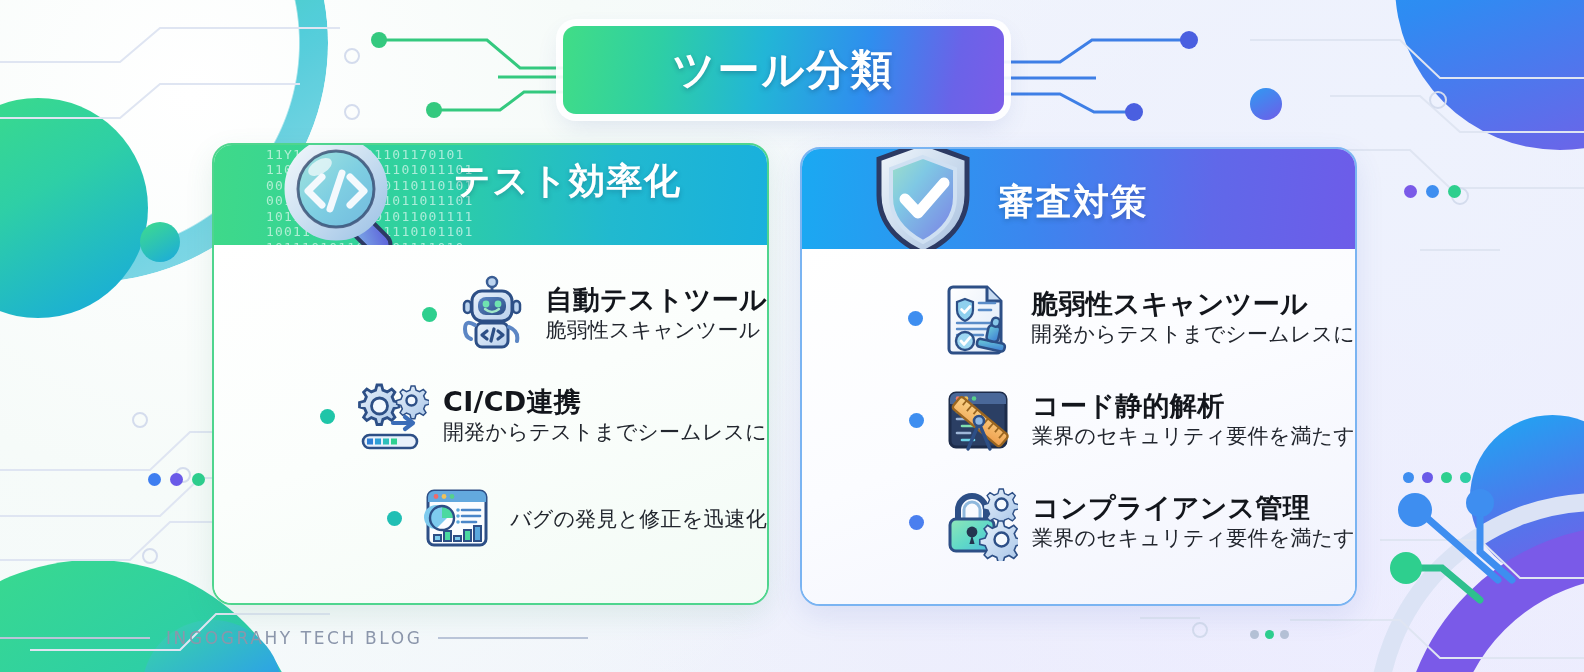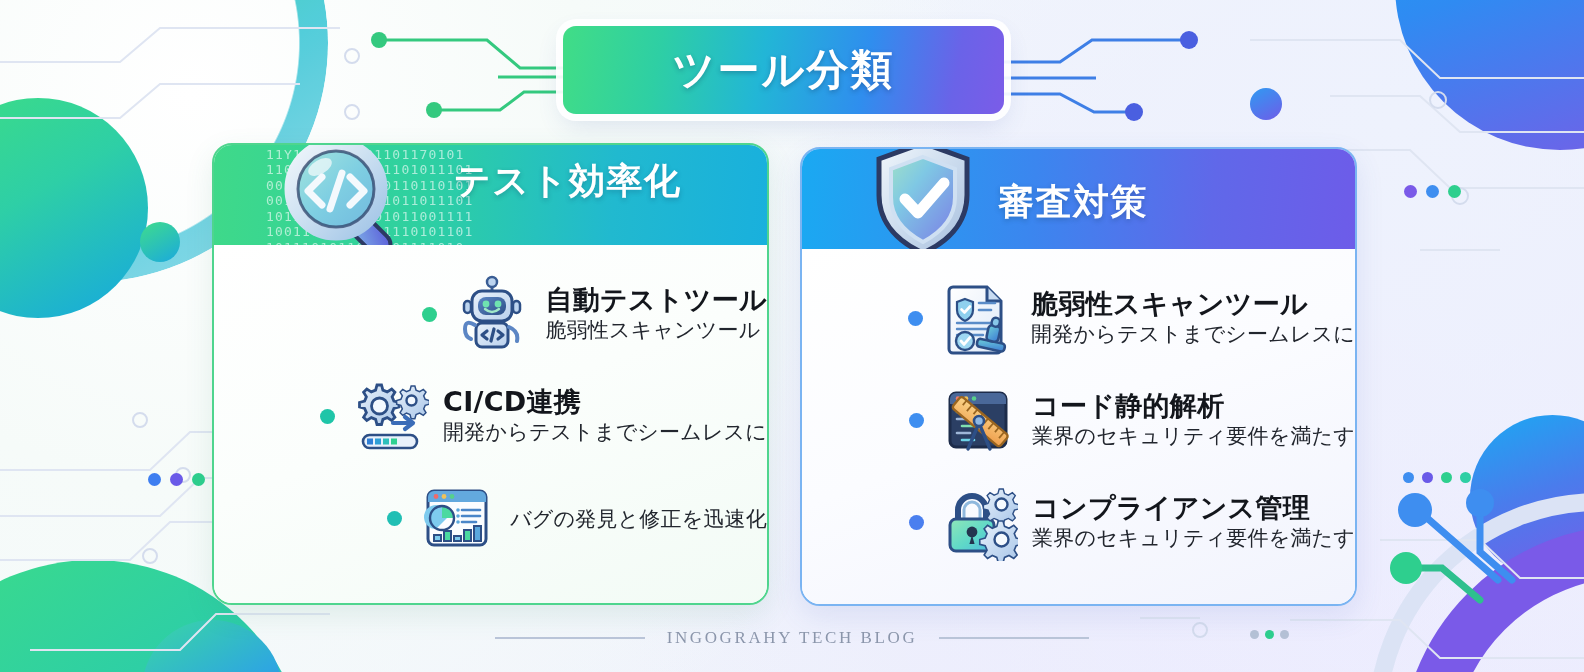--- a/index.html
+++ b/index.html
@@ -111,21 +111,21 @@
   #card-right .card-body{background:linear-gradient(160deg,#ffffff 0%,#fbfcff 45%,#f1f3fd 100%);padding-left:40px;}
 
   .row{position:relative;display:flex;align-items:center;height:102px;padding-left:22px;justify-content:flex-end;}
   .bullet{width:15px;height:15px;border-radius:50%;flex:0 0 auto;margin-right:16px;}
   .row-icon{width:78px;height:78px;flex:0 0 auto;margin-right:14px;position:relative;}
   .row-text{display:flex;flex-direction:column;justify-content:center;}
   .row-title{font-size:27px;font-weight:700;color:#13161c;line-height:1.15;letter-spacing:.3px;}
   .row-sub{font-size:21px;font-weight:400;color:#22262e;line-height:1.2;margin-top:3px;letter-spacing:.2px;}
 
   
-  #footer{position:absolute;left:0;right:0;top:628px;display:flex;align-items:center;justify-content:center;gap:22px;font-family:Liberation Serif, serif;}
+  #footer{position:absolute;left:0;right:0;top:628px;display:flex;align-items:center;gap:16px;}
   #footer .fline{width:150px;height:2px;background:#b9c4d8;}
   #footer-text{color:#8b96ab;font-size:17px;letter-spacing:2.6px;font-weight:500;}
 
   
   .ico{display:block;width:78px;height:78px;}
 </style>
 </head>
 <body>
 
 <div id="stage">

